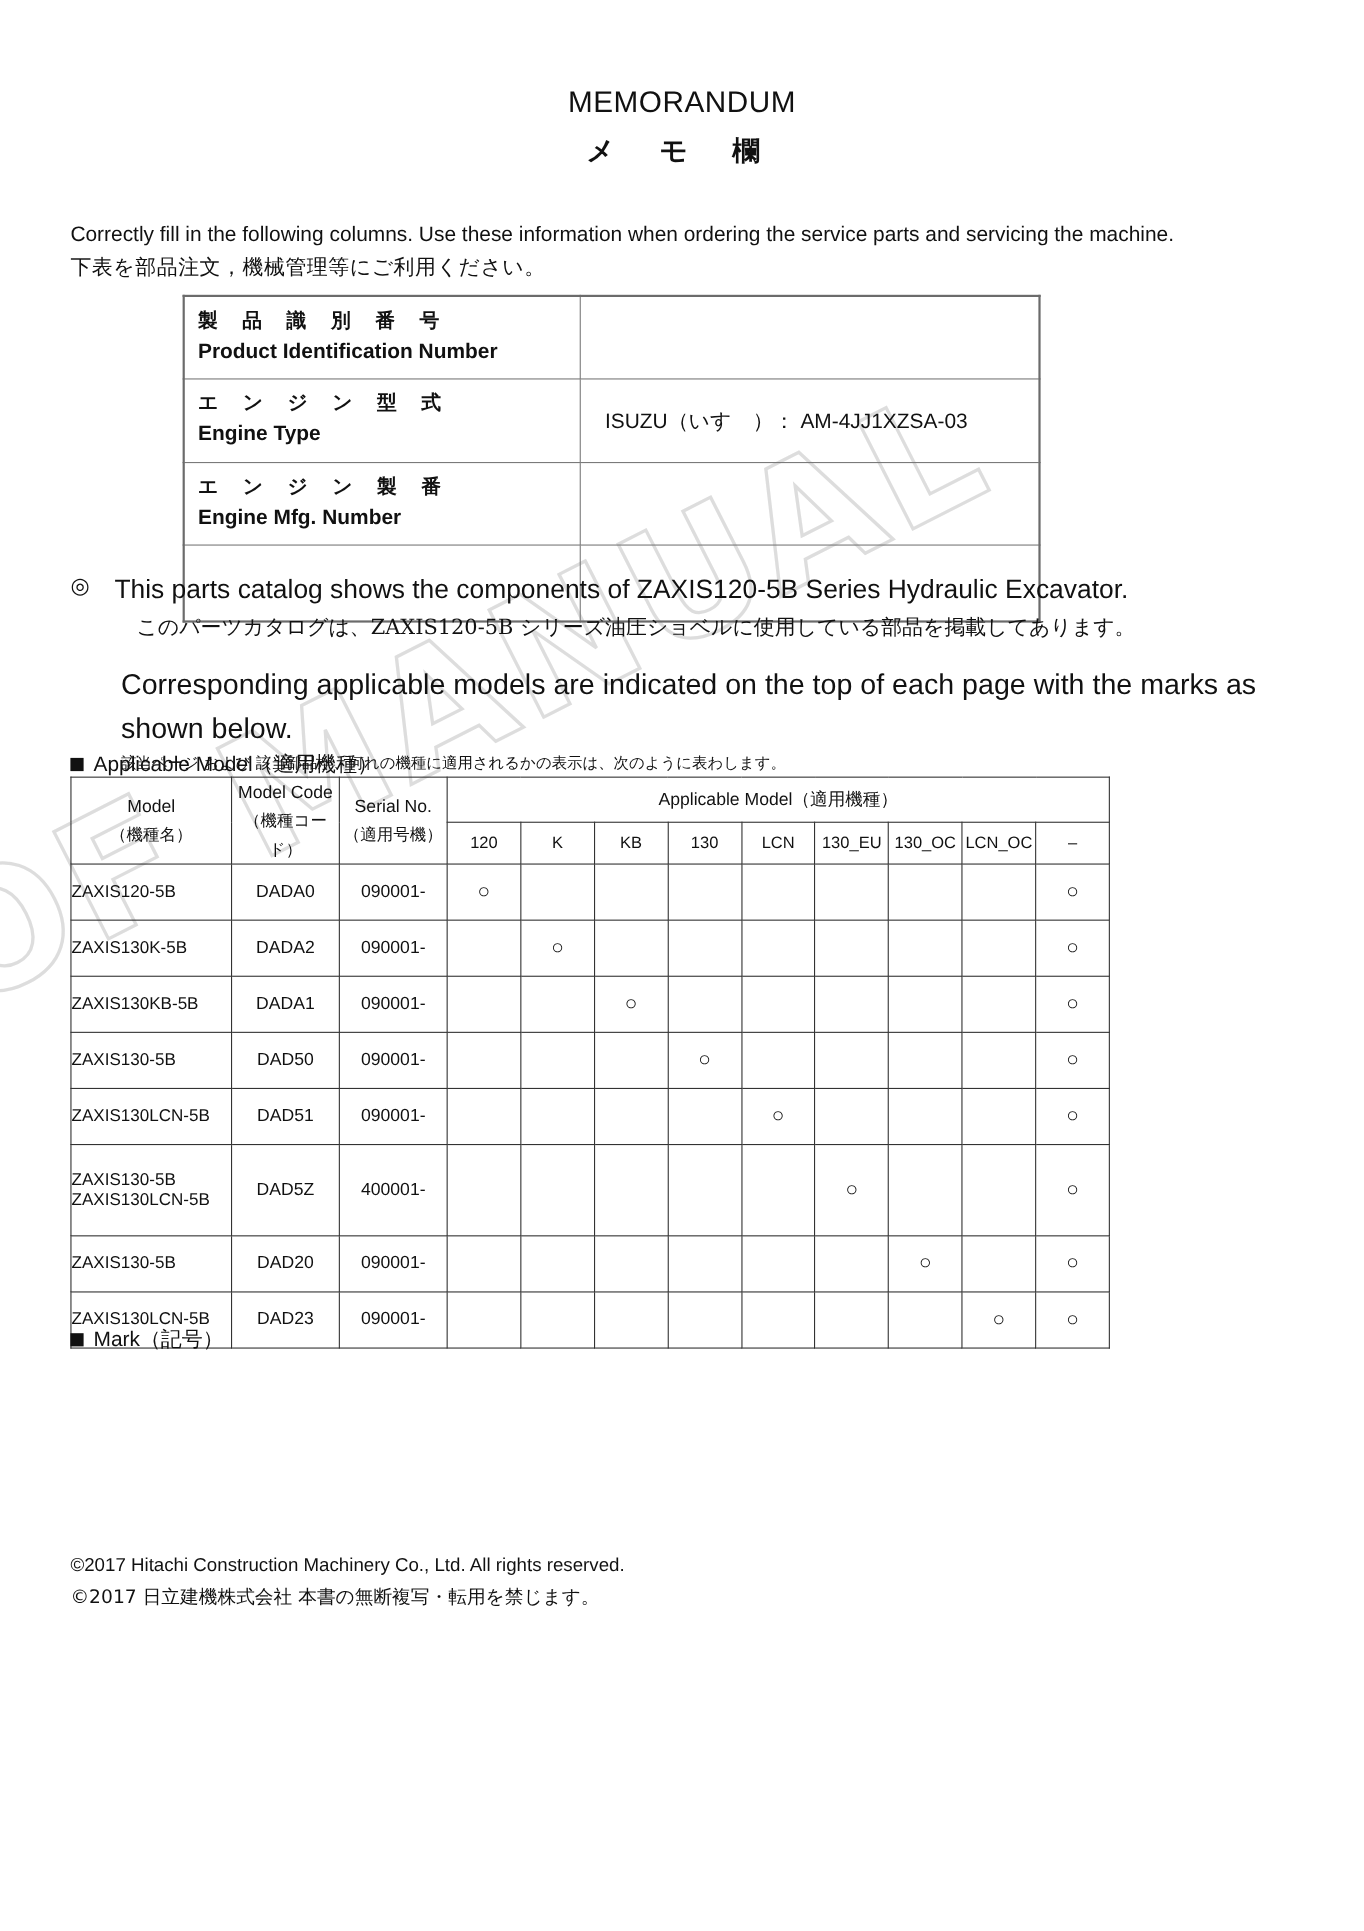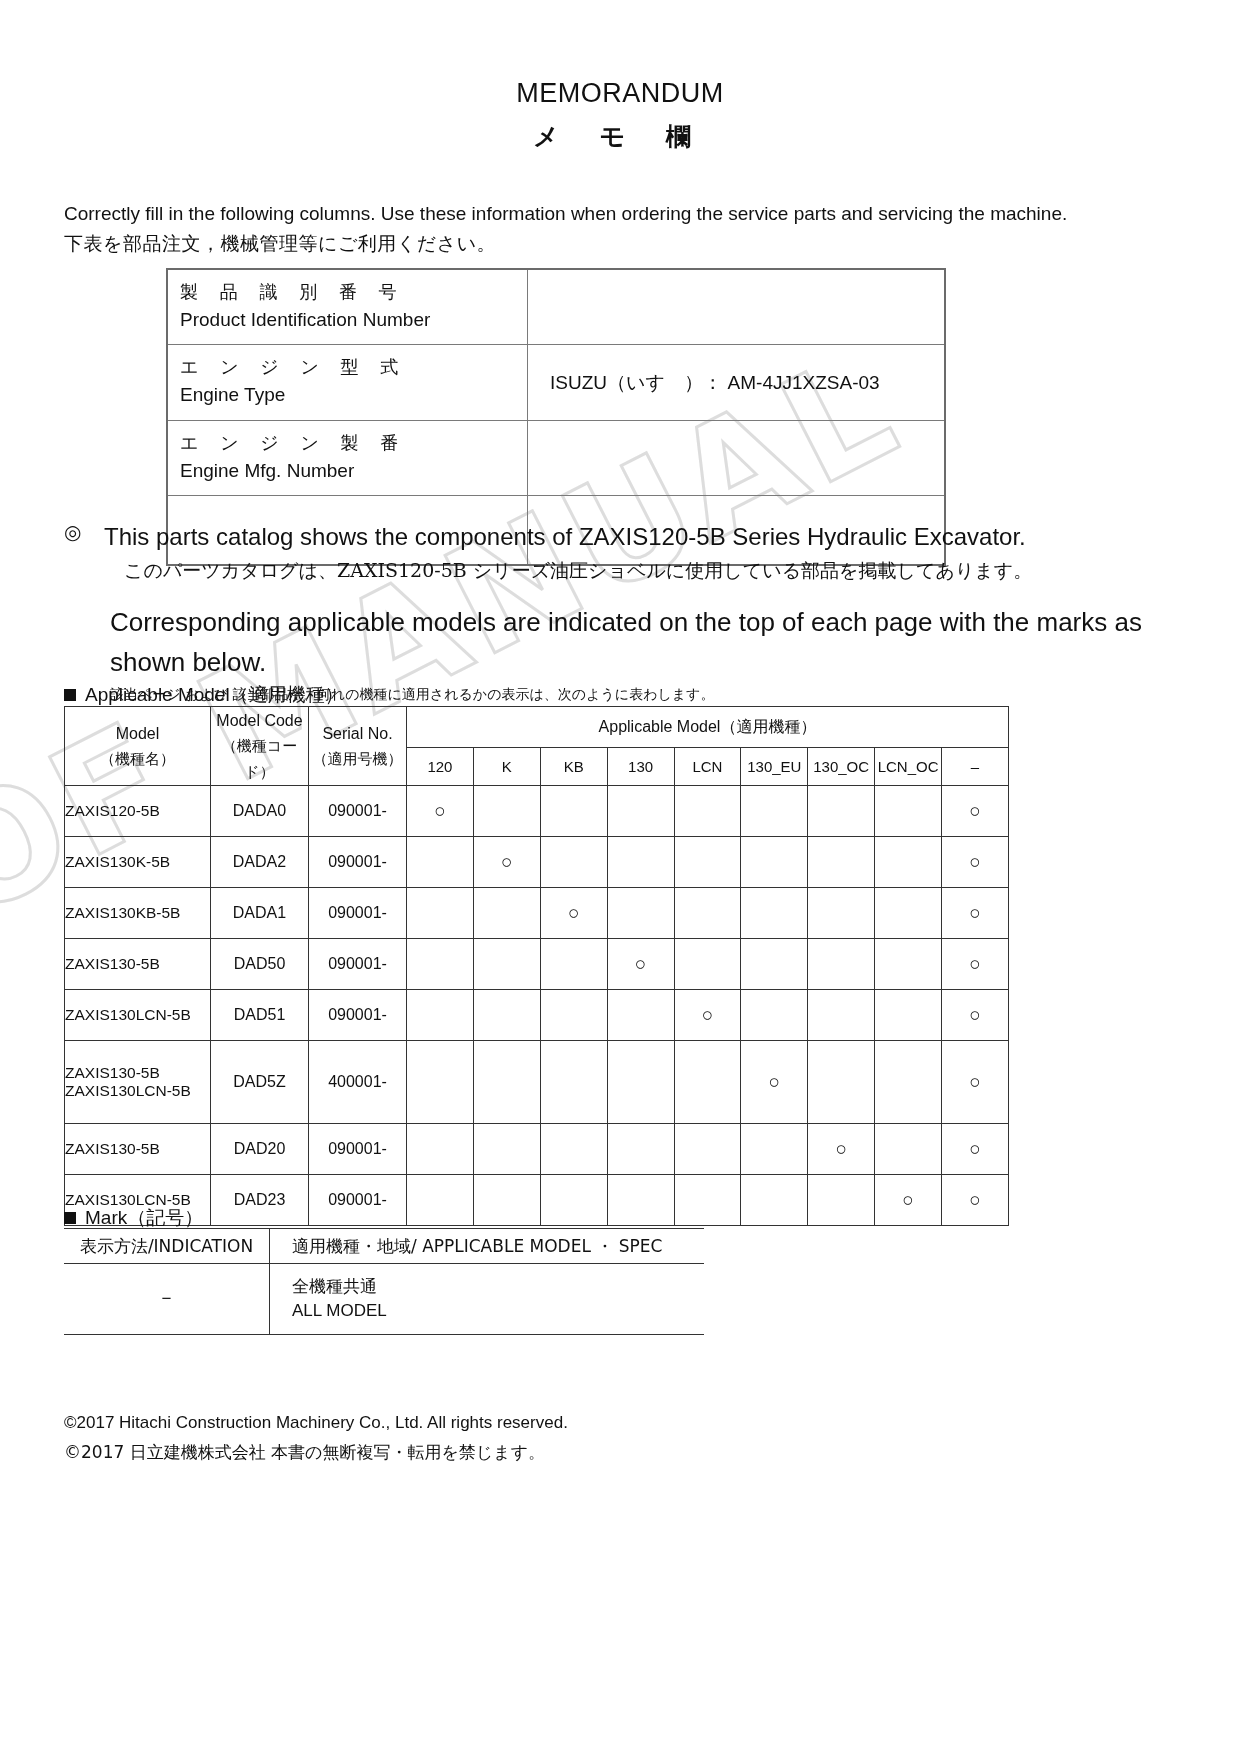--- a/index.html
+++ b/index.html
@@ -60,21 +60,21 @@
   .pid-table{
     position:absolute;top:268px;left:166px;
     width:780px;
     border:2px solid #6b6b6b;
   }
   .pid-table td{
     border:1px solid #7a7a7a;
     padding:0;
     vertical-align:middle;
   }
-  .pid-label{width:335px;padding:8px 12px 10px 12px !important;}
+  .pid-label{width:335px;padding:8px 12px 10px 12px !important;font-weight:bold;}
   .pid-label .jp{
     font-family:"DejaVu Sans",sans-serif;
     font-size:18px;letter-spacing:8px;line-height:1.55;
   }
   .pid-label .en{font-size:19px;line-height:1.5;}
   .pid-value{padding:10px 0 10px 22px !important;font-size:19px;}
   .pid-row-h{height:62px;}
 
   
   .b1{position:absolute;top:518px;left:64px;width:1120px;}
@@ -356,34 +356,19 @@
           <td><span class="mk">○</span></td>
           <td><span class="mk">○</span></td>
         </tr>
       </tbody>
   </table>
 
   <div class="sec-head" id="mk-head">
     <span class="sq"></span><span>Mark（記号）</span>
   </div>
 
-  <table class="mk-table">
-    <tbody>
-      <tr>
-        <td class="hd c1 jp">表示方法/INDICATION</td>
-        <td class="hd c2 jp">適用機種・地域/ APPLICABLE MODEL ・ SPEC</td>
-      </tr>
-      <tr>
-        <td class="bd c1">−</td>
-        <td class="bd twoline">
-          <div class="jp">全機種共通</div>
-          <div>ALL MODEL</div>
-        </td>
-      </tr>
-    </tbody>
-  </table>
 
   <div class="footer">
     <div>©2017 Hitachi Construction Machinery Co., Ltd. All rights reserved.</div>
     <div class="jp">©2017  日立建機株式会社  本書の無断複写・転用を禁じます。</div>
   </div>
 
 </div>
 
 </body></html>

